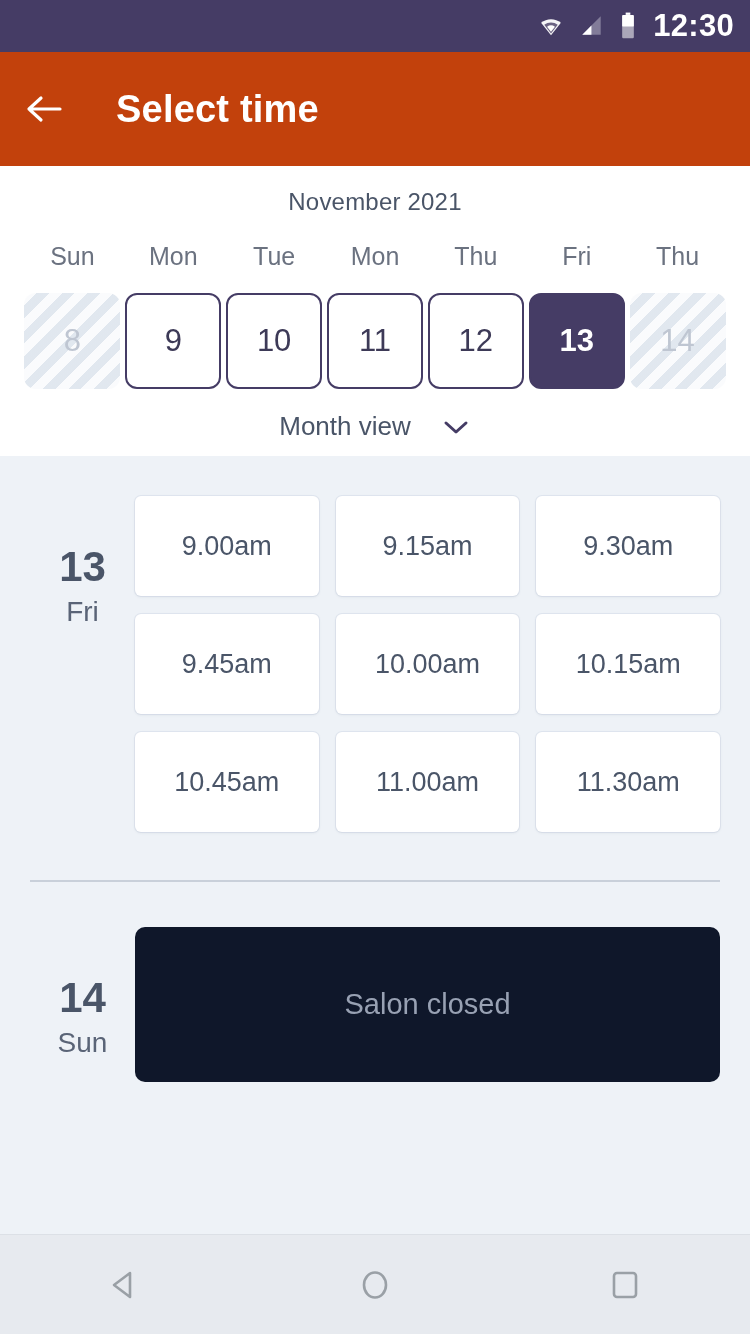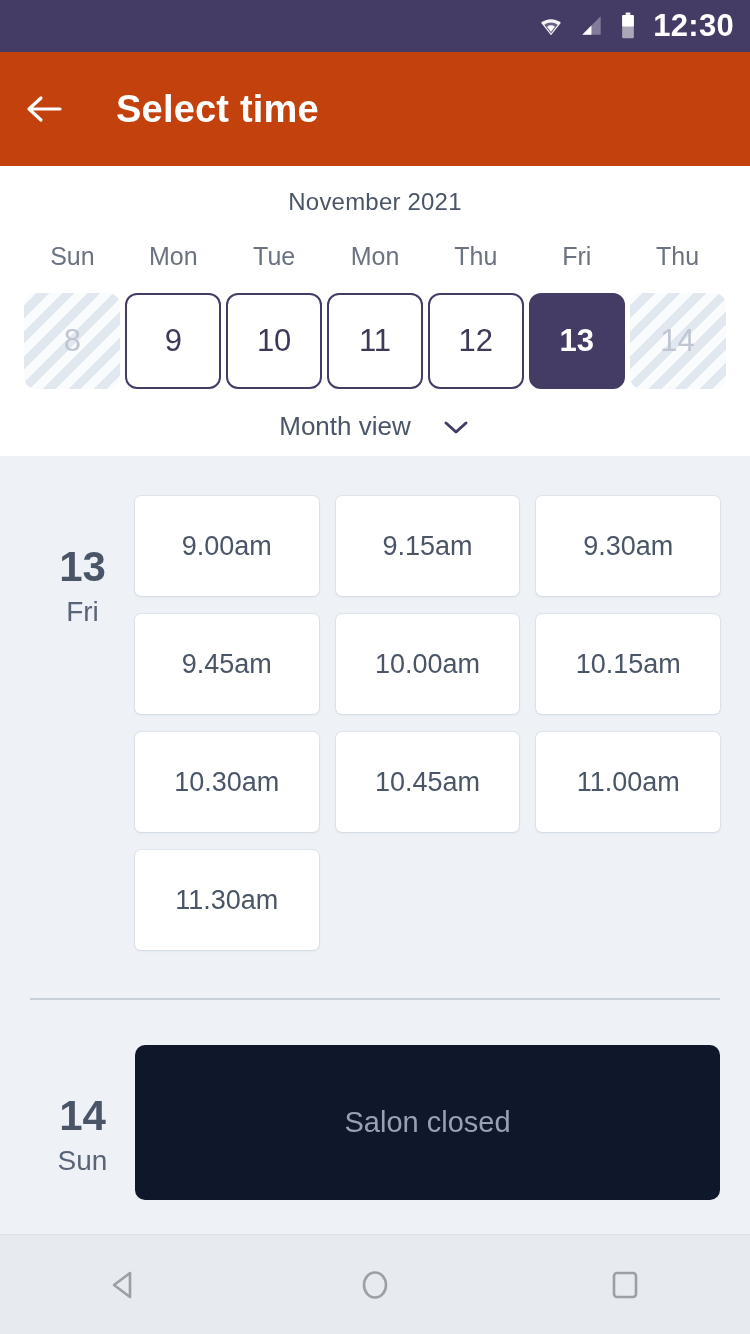--- a/index.html
+++ b/index.html
@@ -214,21 +214,20 @@
         <span class="dnum">13</span>
         <span class="dname">Fri</span>
       </div>
       <div class="slot-grid">
         <div class="slot">9.00am</div>
         <div class="slot">9.15am</div>
         <div class="slot">9.30am</div>
         <div class="slot">9.45am</div>
         <div class="slot">10.00am</div>
         <div class="slot">10.15am</div>
-        <div class="slot">10.30am</div>
         <div class="slot">10.45am</div>
         <div class="slot">11.00am</div>
         <div class="slot">11.30am</div>
       </div>
     </div>
 
     <div class="divider"></div>
 
     <div class="closed-block">
       <div class="day-label">

